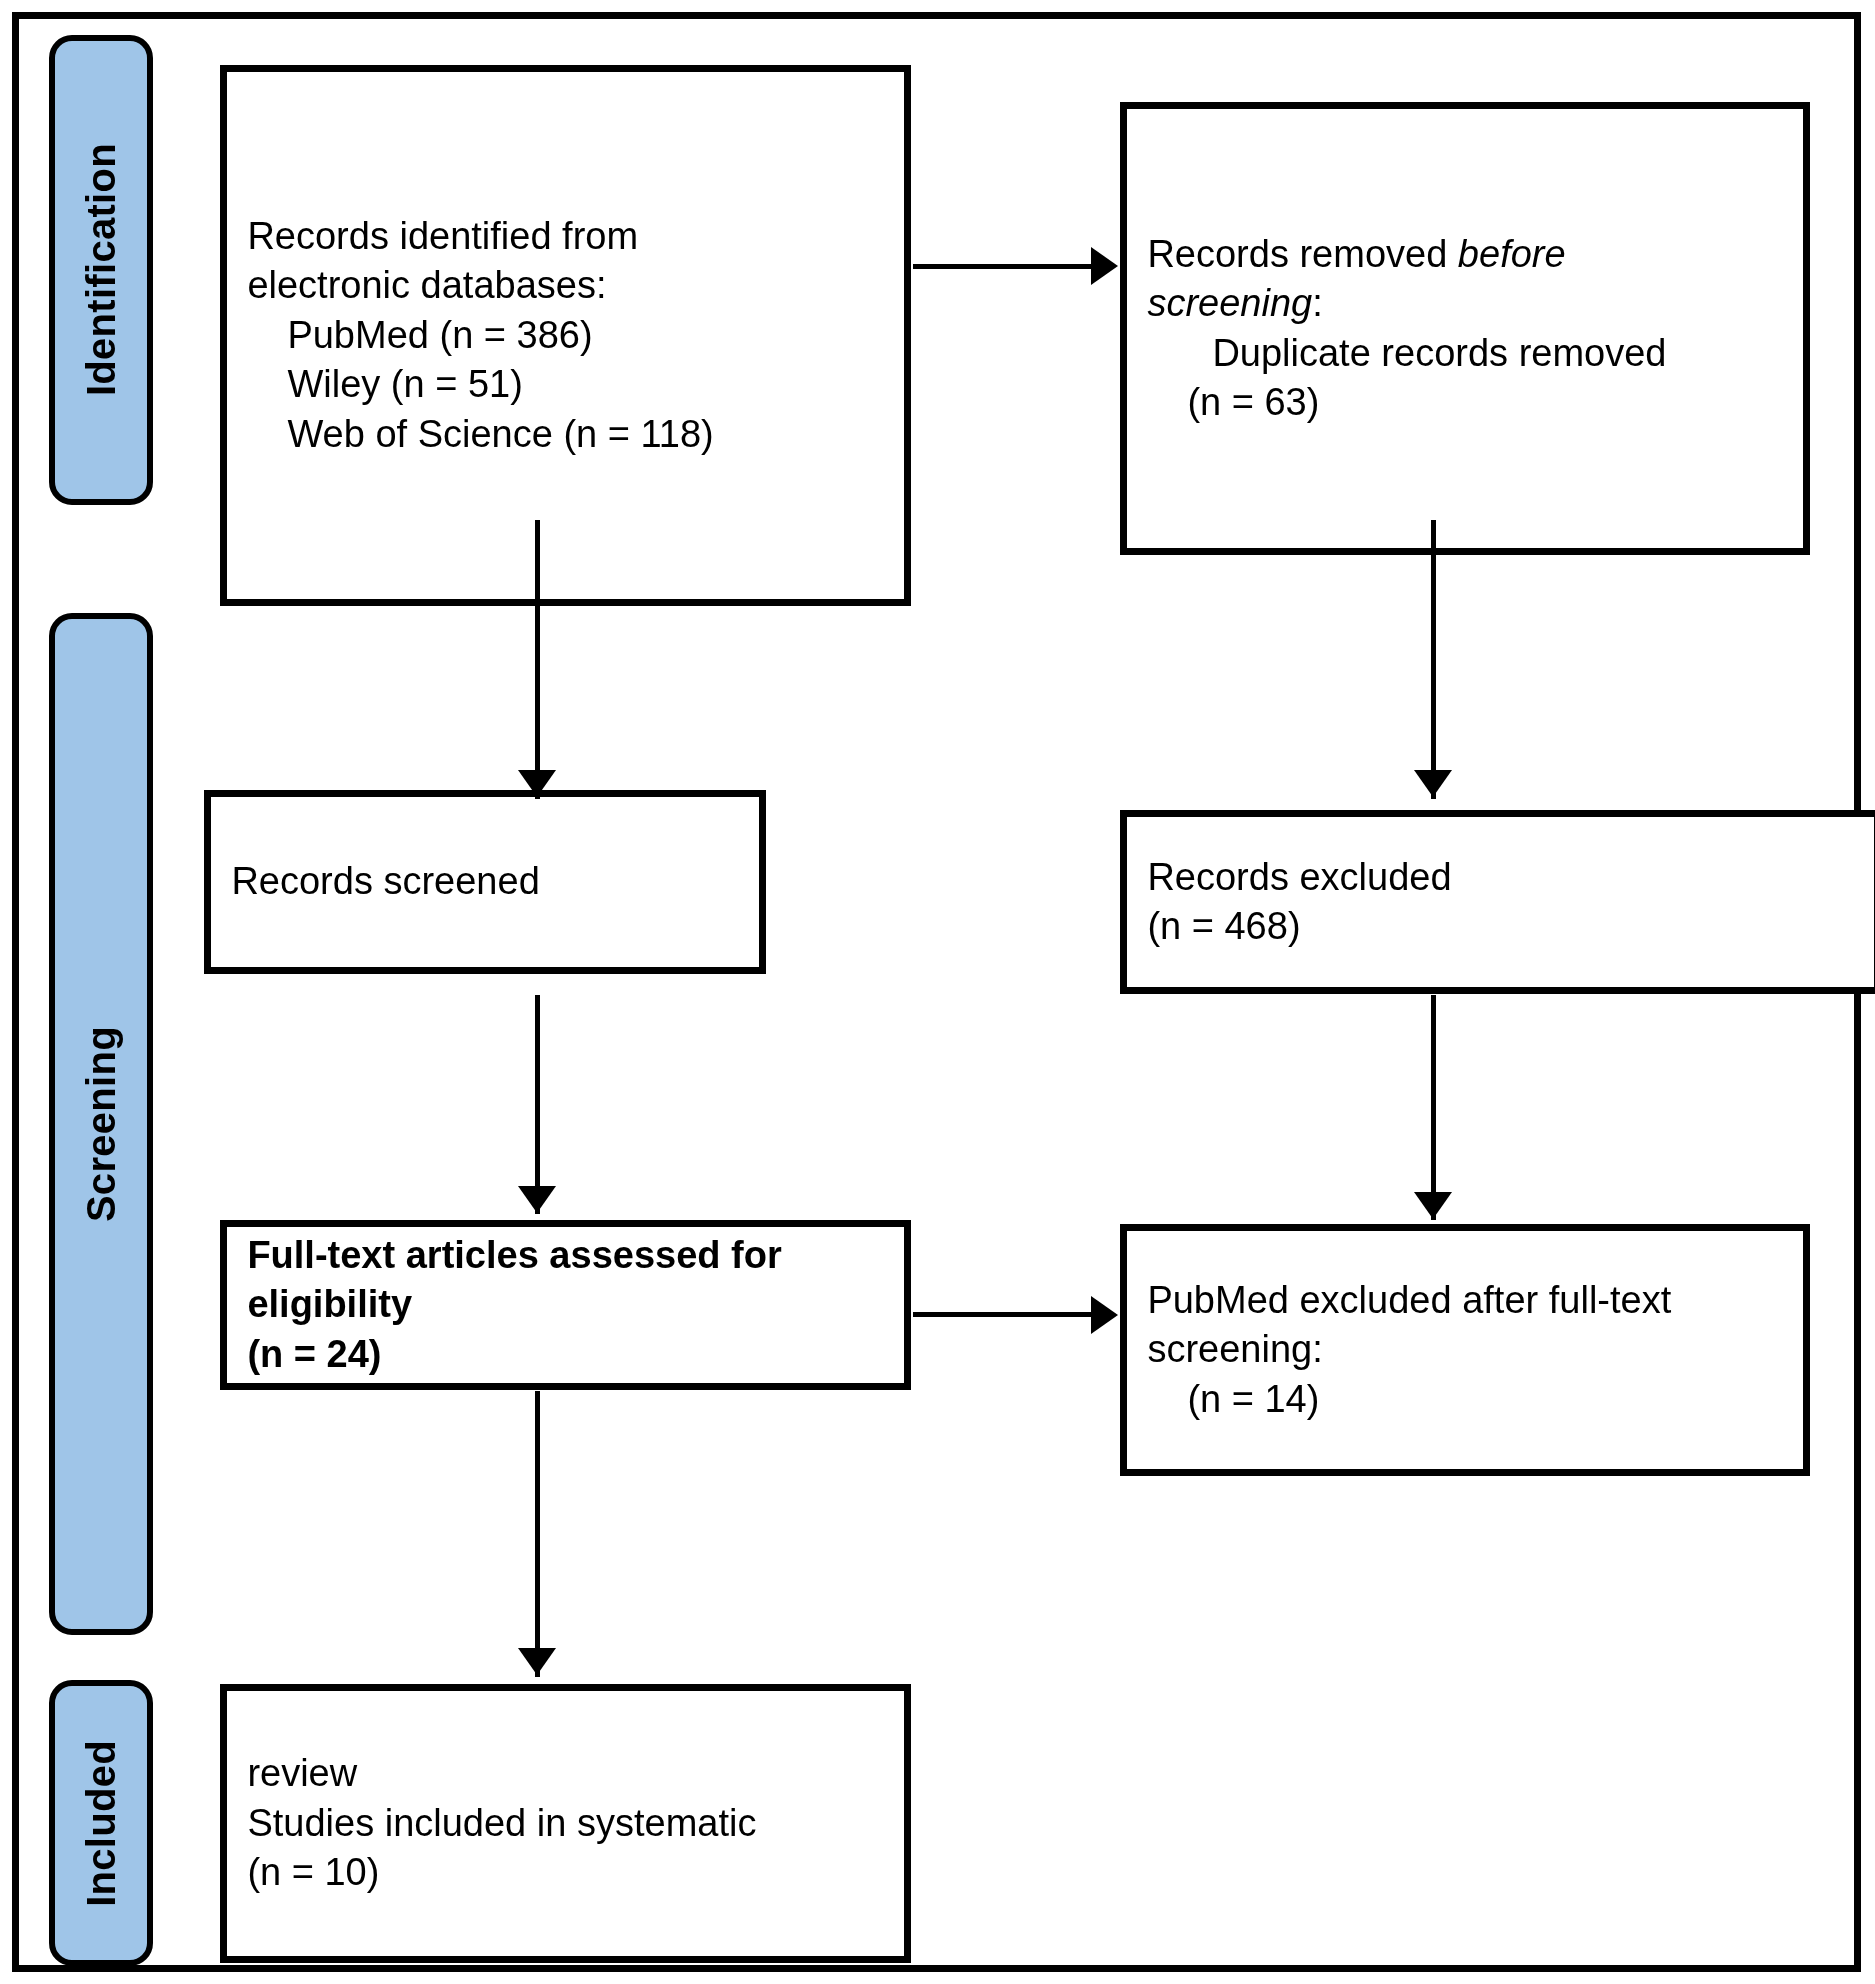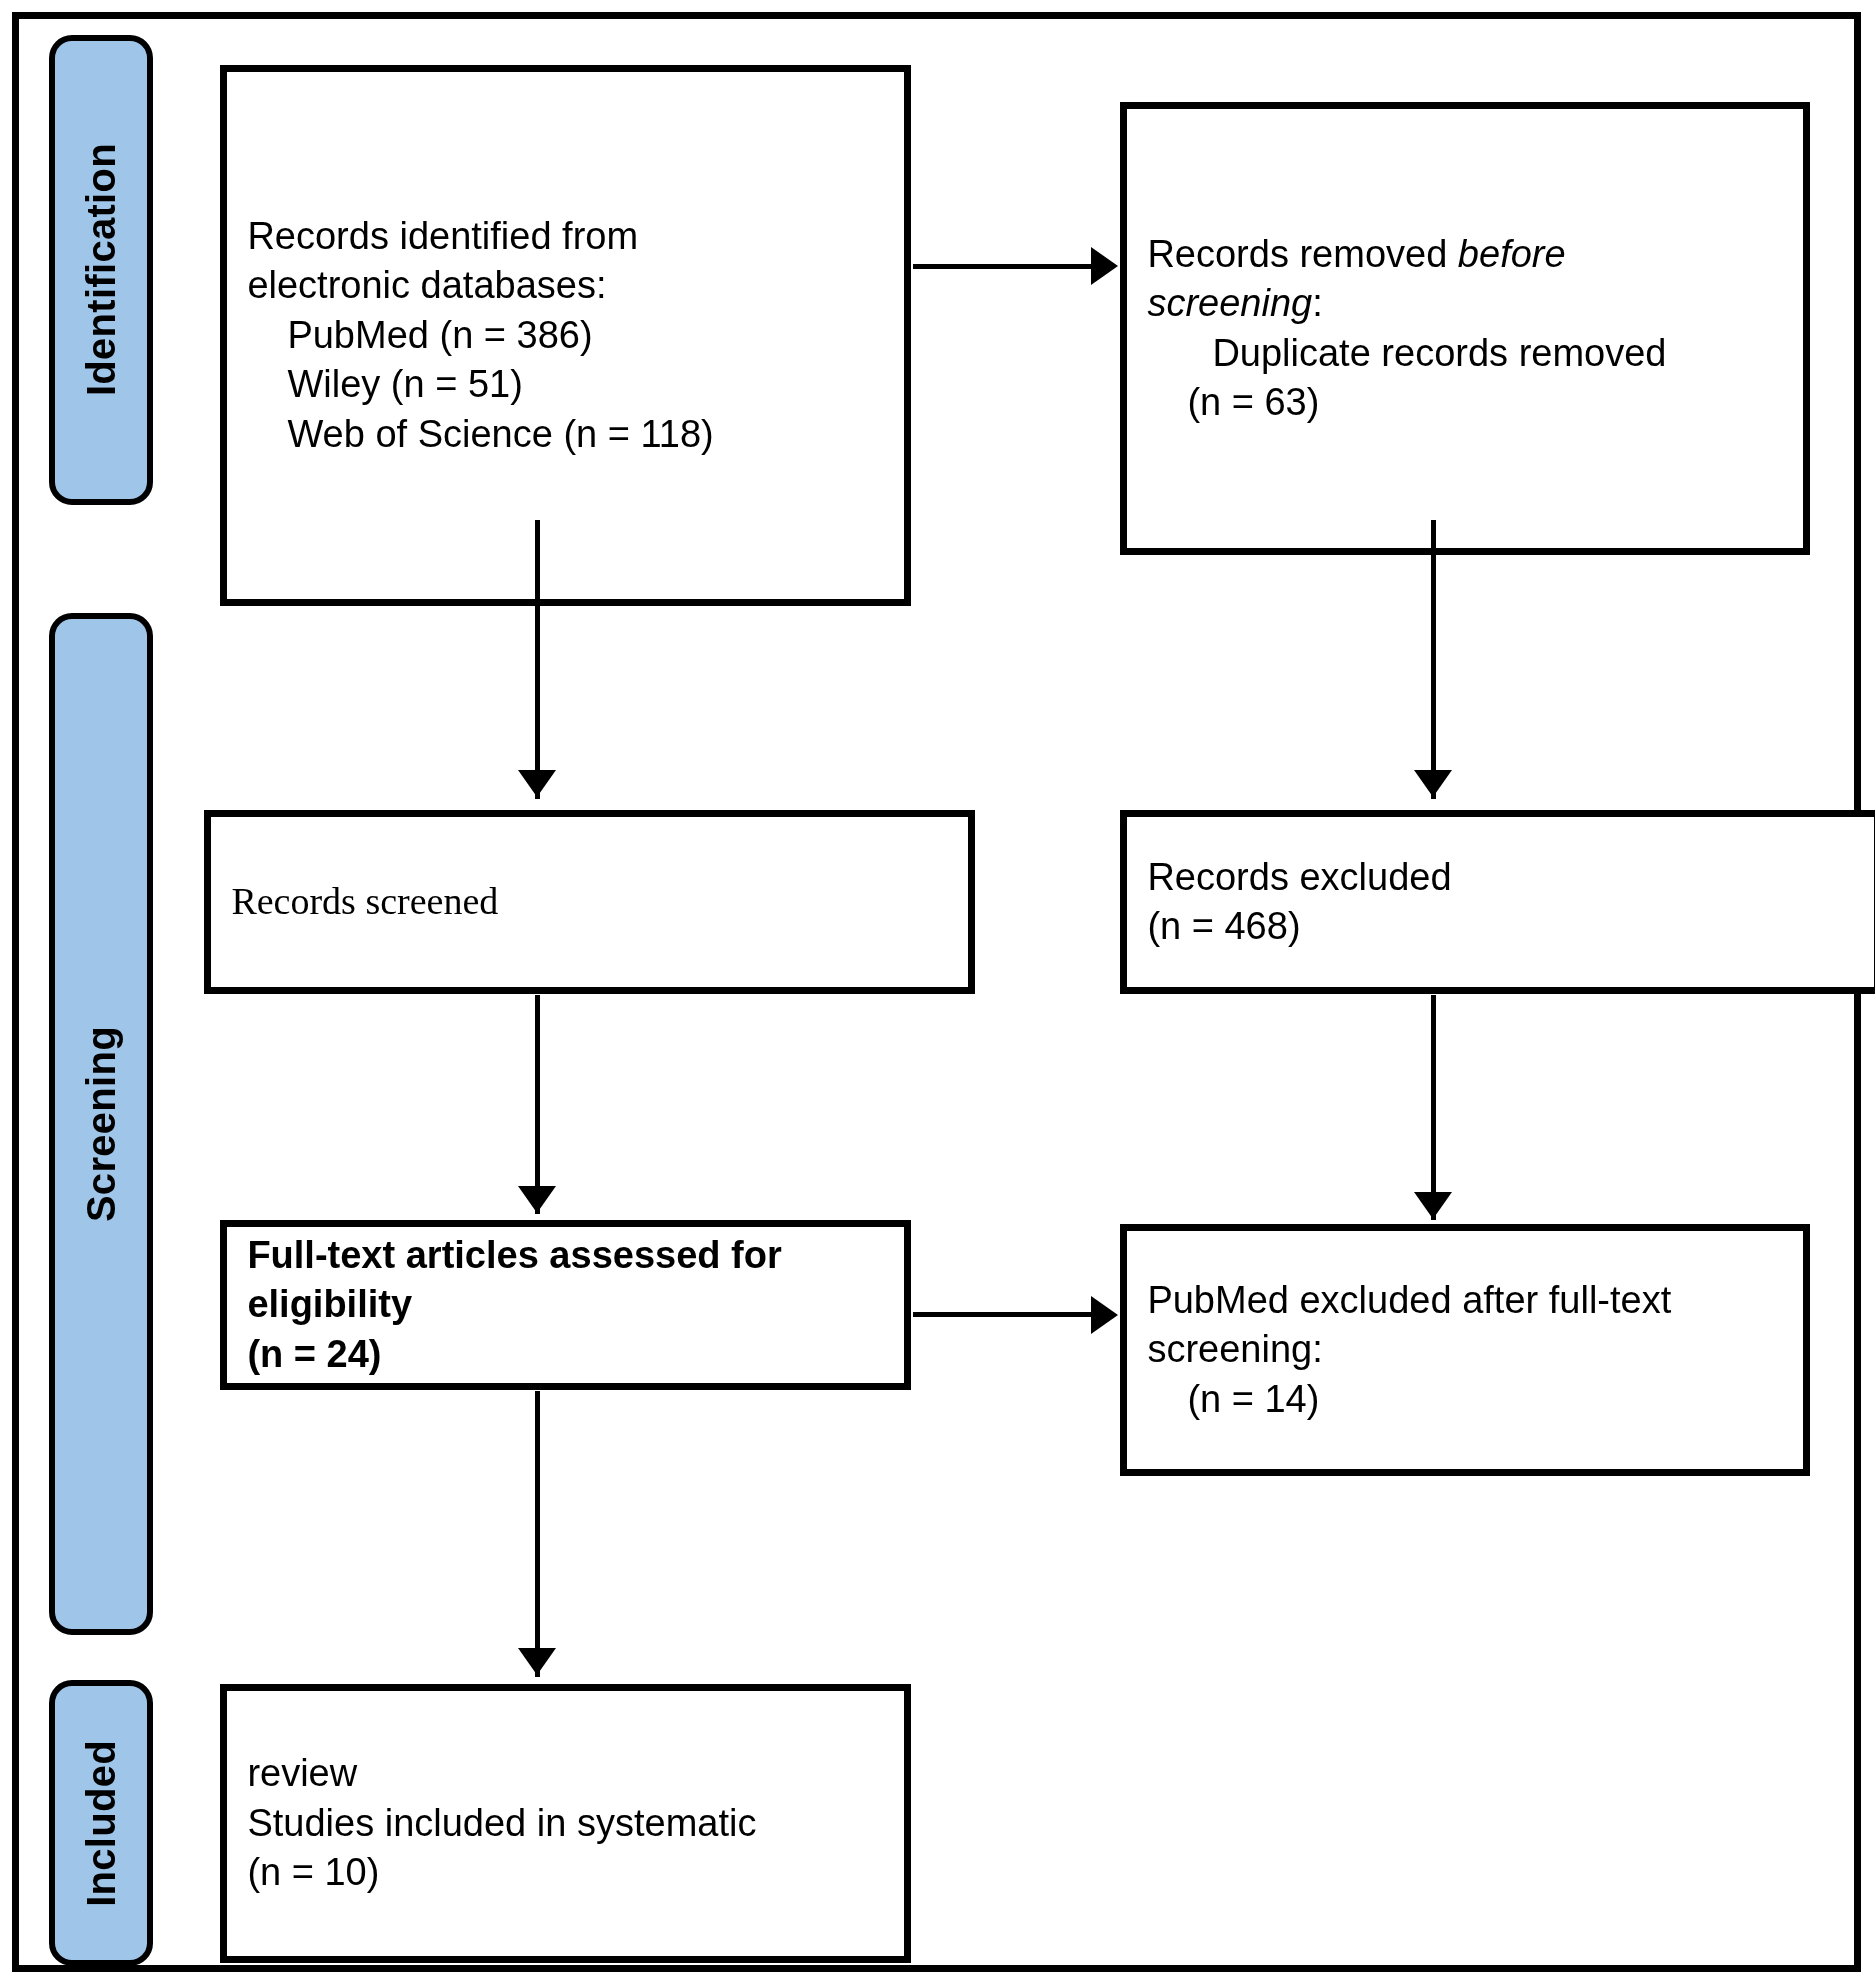--- a/index.html
+++ b/index.html
@@ -67,21 +67,21 @@
     line-height: 1.30;
     color: #000000;
     white-space: pre;
   }
   .flow-box .line.indent { padding-left: 65px; }
   .flow-box .line.indent-sm { padding-left: 40px; }
   .flow-box .line em { font-style: italic; }
 
   #box-identified   { left: 220px;  top: 65px;   width: 691px; height: 541px; }
   #box-removed      { left: 1120px; top: 65px;   width: 690px; height: 453px; margin-top: 37px; }
-  #box-screened     { left: 204px;  top: 810px; width: 771px; height: 184px; font-family: Liberation Serif, serif; }
+  #box-screened     { left: 204px;  top: 790px; width: 562px; height: 184px; }
   #box-excluded     { left: 1120px; top: 810px; width: 761px; height: 184px; }
   #box-fulltext     { left: 220px;  top: 1220px; width: 691px; height: 170px; font-weight: bold; }
   #box-reports-excl { left: 1120px; top: 1224px; width: 690px; height: 252px; }
   #box-included     { left: 220px;  top: 1684px; width: 691px; height: 279px; }
   .conn-line-v { position: absolute; width: 4.8px; background: #000000; }
   .conn-line-h { position: absolute; height: 4.8px; background: #000000; }
   .arrow-down {
     position: absolute;
     width: 0; height: 0;
     border-left: 19px solid transparent;

